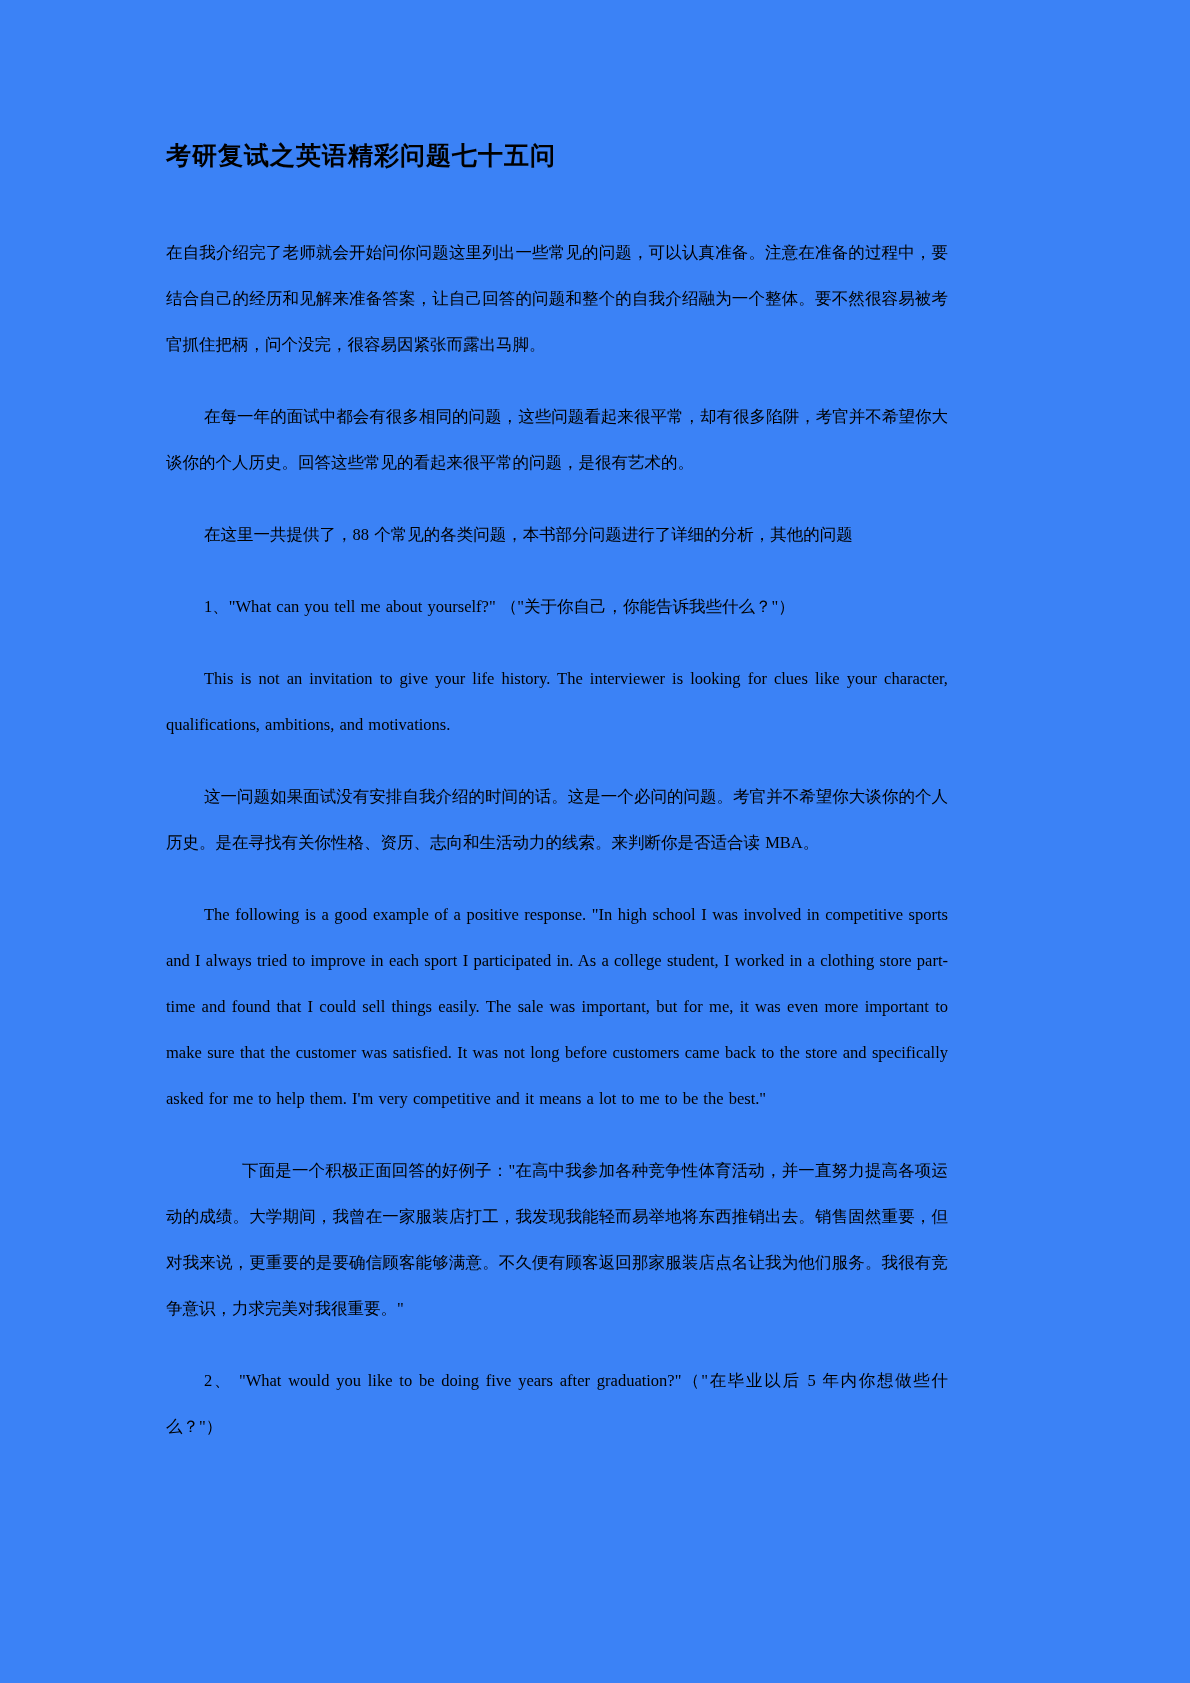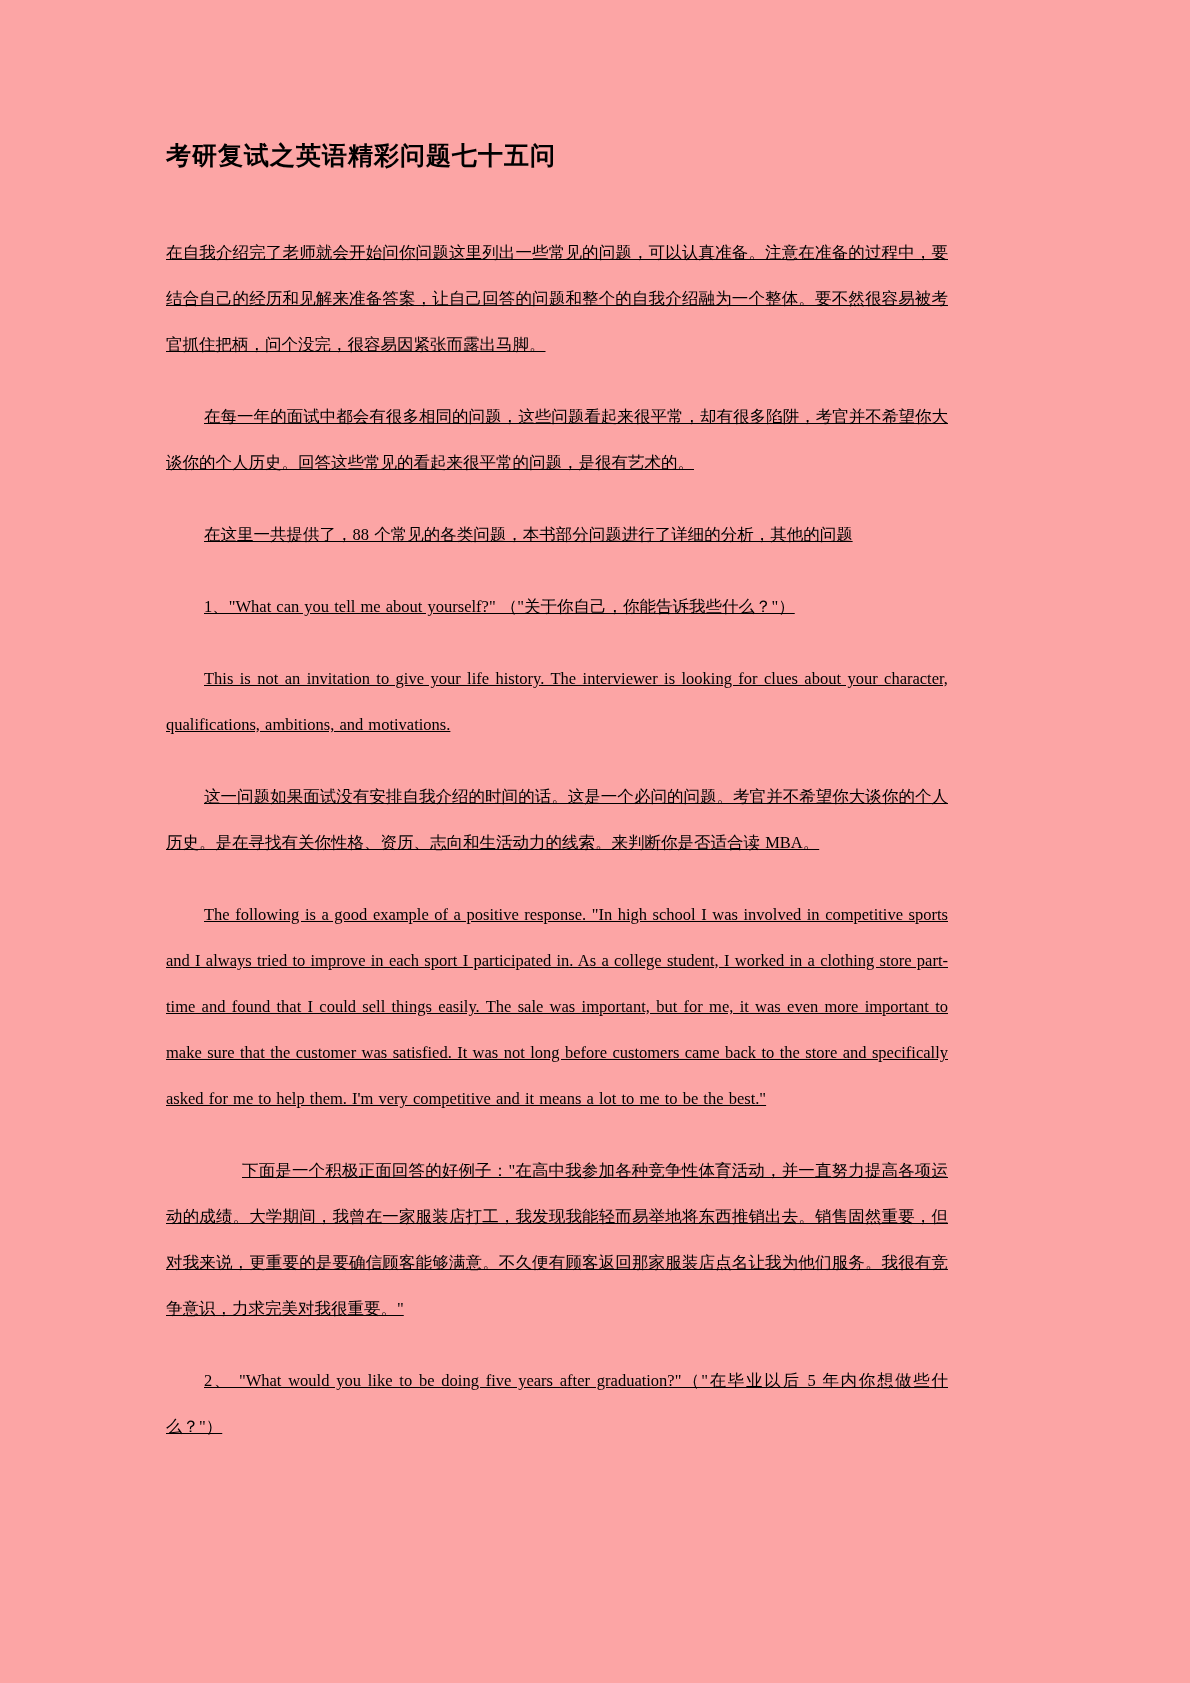--- a/index.html
+++ b/index.html
@@ -9,21 +9,21 @@
     width: 1190px;
     height: 1683px;
     overflow: hidden;
   }
   .doc-page {
     position: absolute;
     left: 0;
     top: 0;
     width: 1190px;
     height: 1683px;
-    background: #fca5a5;
+    background: #3b82f6;
     color: #000000;
     font-family: "Liberation Serif", "DejaVu Serif", serif;
   }
   .doc-content {
     position: absolute;
     left: 166px;
     top: 140px;
     width: 782px;
   }
   .doc-title {
@@ -33,21 +33,20 @@
     font-weight: bold;
     letter-spacing: 1px;
     text-align: left;
   }
   .para {
     margin: 0 0 26px 0;
     font-size: 16.5px;
     line-height: 46px;
     text-align: justify;
     word-spacing: 1px;
-    text-decoration: underline;
   }
   .indent-sm { text-indent: 38px; }
   .indent-lg { text-indent: 76px; }
 </style>
 </head>
 <body>
 
 <div class="doc-page">
   <div class="doc-content">
 
@@ -55,21 +54,21 @@
 
     <p class="para">在自我介绍完了老师就会开始问你问题这里列出一些常见的问题，可以认真准备。注意在准备的过程中，要结合自己的经历和见解来准备答案，让自己回答的问题和整个的自我介绍融为一个整体。要不然很容易被考官抓住把柄，问个没完，很容易因紧张而露出马脚。</p>
 
     <p class="para indent-sm">在每一年的面试中都会有很多相同的问题，这些问题看起来很平常，却有很多陷阱，考官并不希望你大谈你的个人历史。回答这些常见的看起来很平常的问题，是很有艺术的。</p>
 
     <p class="para indent-sm">在这里一共提供了，88 个常见的各类问题，本书部分问题进行了详细的分析，其他的问题</p>
 
 
     <p class="para indent-sm">1、"What can you tell me about yourself?" （"关于你自己，你能告诉我些什么？"）</p>
 
-    <p class="para indent-sm">This is not an invitation to give your life history. The interviewer is looking for clues about your character, qualifications, ambitions, and motivations.</p>
+    <p class="para indent-sm">This is not an invitation to give your life history. The interviewer is looking for clues like your character, qualifications, ambitions, and motivations.</p>
 
     <p class="para indent-sm">这一问题如果面试没有安排自我介绍的时间的话。这是一个必问的问题。考官并不希望你大谈你的个人历史。是在寻找有关你性格、资历、志向和生活动力的线索。来判断你是否适合读 MBA。</p>
 
     <p class="para indent-sm">The following is a good example of a positive response. "In high school I was involved in competitive sports and I always tried to improve in each sport I participated in. As a college student, I worked in a clothing store part-time and found that I could sell things easily. The sale was important, but for me, it was even more important to make sure that the customer was satisfied. It was not long before customers came back to the store and specifically asked for me to help them. I'm very competitive and it means a lot to me to be the best."</p>
 
     <p class="para indent-lg">下面是一个积极正面回答的好例子："在高中我参加各种竞争性体育活动，并一直努力提高各项运动的成绩。大学期间，我曾在一家服装店打工，我发现我能轻而易举地将东西推销出去。销售固然重要，但对我来说，更重要的是要确信顾客能够满意。不久便有顾客返回那家服装店点名让我为他们服务。我很有竞争意识，力求完美对我很重要。"</p>
 
     <p class="para indent-sm">2、 "What would you like to be doing five years after graduation?"（"在毕业以后 5 年内你想做些什么？"）</p>
 
   </div>

